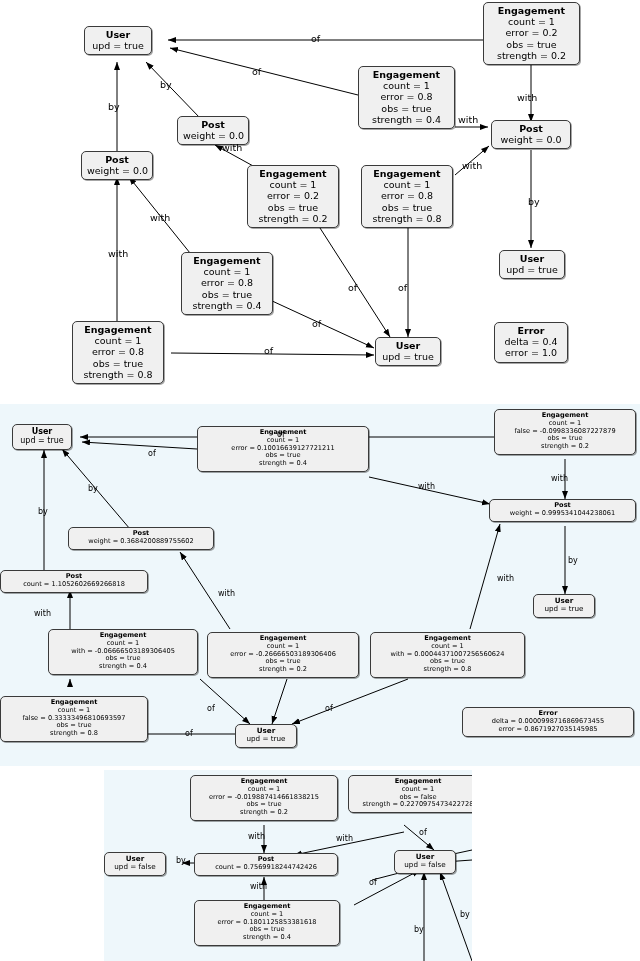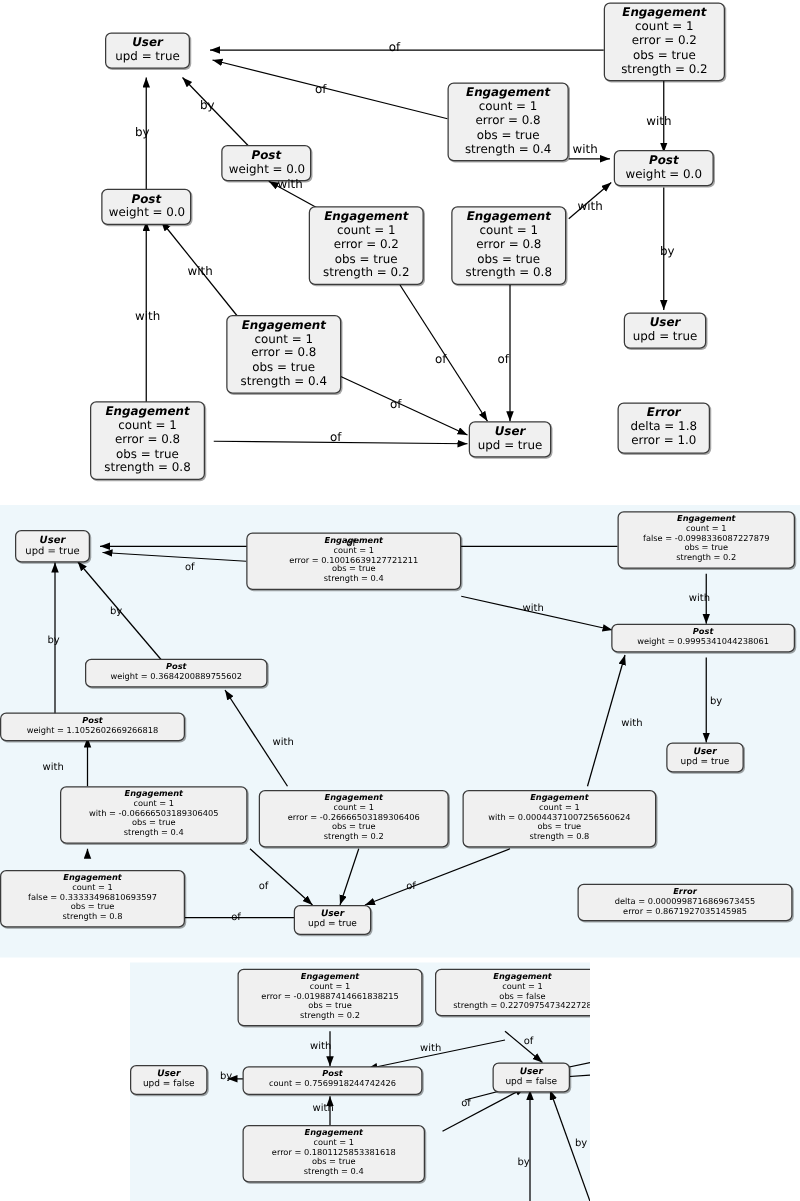--- a/index.html
+++ b/index.html
@@ -21,21 +21,21 @@
     background:#f0f0f0;
     border:1.4px solid #3a3a3a;
     border-radius:5px;
     box-shadow:1px 1px 0 rgba(0,0,0,0.35);
     text-align:center;
     color:#000;
     padding:2px 5px 3px 5px;
     line-height:1.18;
     white-space:nowrap;
   }
-  .node .title{font-weight:bold;display:block;font-style:italic;}
+  .node .title{font-weight:bold;display:block;}
   .node .attr{display:block;font-weight:normal;}
 
   
   .s-big{font-size:9.5px;}
   .s-sm{font-size:8px;}
   .s-xs{font-size:7.2px;}
   .s-xxs{font-size:6.6px;}
 
   .elabel{
     position:absolute;
@@ -162,21 +162,21 @@
     <span class="attr">upd = true</span>
   </div>
 
   <div class="node s-big" style="left:375px;top:337px;width:66px;">
     <span class="title">User</span>
     <span class="attr">upd = true</span>
   </div>
 
   <div class="node s-big" style="left:494px;top:322px;width:74px;">
     <span class="title">Error</span>
-    <span class="attr">delta = 1.8</span>
+    <span class="attr">delta = 0.4</span>
     <span class="attr">error = 1.0</span>
   </div>
 
   <span class="elabel el-big" style="left:311px;top:33px;">of</span>
   <span class="elabel el-big" style="left:252px;top:66px;">of</span>
   <span class="elabel el-big" style="left:160px;top:79px;">by</span>
   <span class="elabel el-big" style="left:108px;top:101px;">by</span>
   <span class="elabel el-big" style="left:517px;top:92px;">with</span>
   <span class="elabel el-big" style="left:458px;top:114px;">with</span>
   <span class="elabel el-big" style="left:462px;top:160px;">with</span>
@@ -240,21 +240,21 @@
     <span class="attr">weight = 0.9995341044238061</span>
   </div>
 
   <div class="node s-xxs" style="left:68px;top:123px;width:146px;">
     <span class="title">Post</span>
     <span class="attr">weight = 0.3684200889755602</span>
   </div>
 
   <div class="node s-xxs" style="left:0px;top:166px;width:148px;">
     <span class="title">Post</span>
-    <span class="attr">weight = 1.1052602669266818</span>
+    <span class="attr">count = 1.1052602669266818</span>
   </div>
 
   <div class="node s-xs" style="left:533px;top:190px;width:62px;">
     <span class="title">User</span>
     <span class="attr">upd = true</span>
   </div>
 
   <div class="node s-xxs" style="left:48px;top:225px;width:150px;">
     <span class="title">Engagement</span>
     <span class="attr">count = 1</span>

